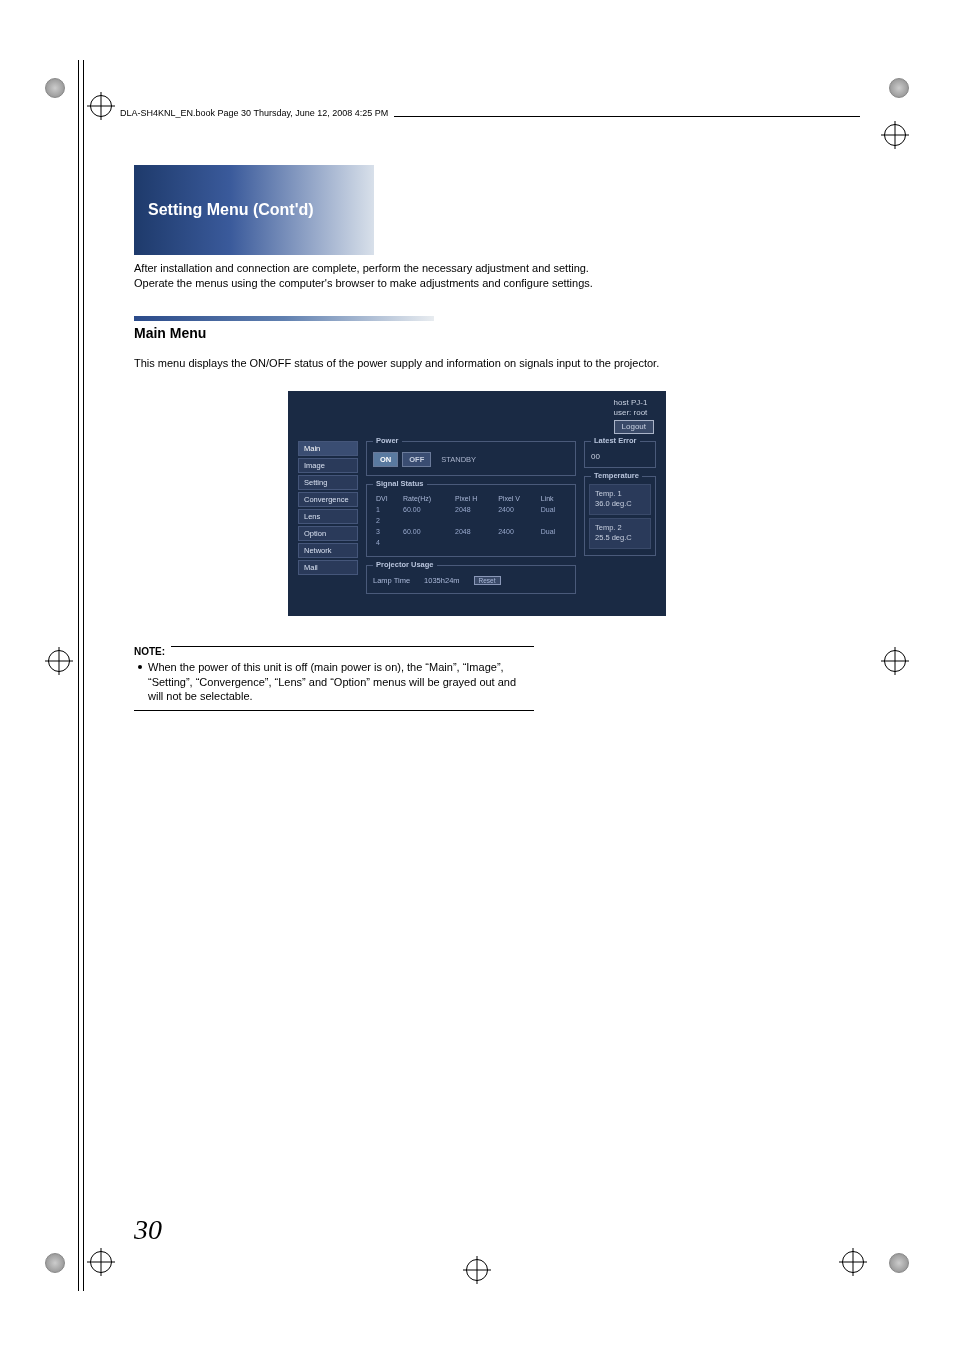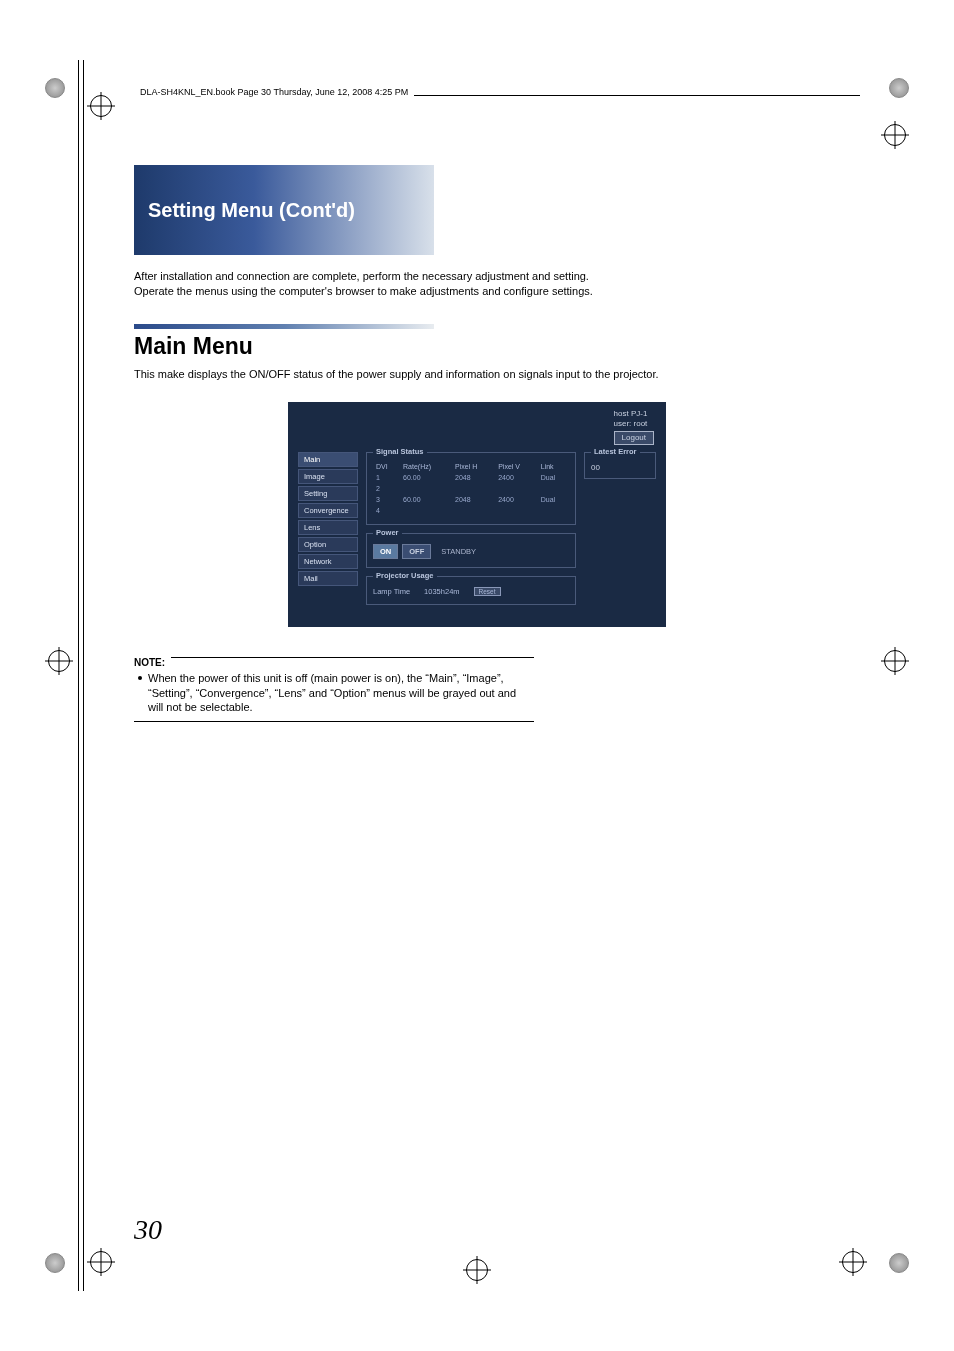--- a/index.html
+++ b/index.html
@@ -44,22 +44,21 @@
     border-right: 1px solid #000;
   }
   .line-v-left { left: 78px; }
 
   .header-line {
     position: absolute;
     top: 95px;
     left: 90px;
     right: 94px;
     display: flex;
-    align-items: flex-start;
-    gap: 20px;
+    align-items: flex-end;
   }
   .header-cross {
     width: 22px; height: 22px; border: 1px solid #000; border-radius: 50%; position: relative; flex-shrink: 0;
     margin-right: 8px;
   }
   .header-cross::before, .header-cross::after {
     content:''; position:absolute; background:#000;
   }
   .header-cross::before { left:50%; top:-4px; bottom:-4px; width:1px; transform:translateX(-50%);}
   .header-cross::after { top:50%; left:-4px; right:-4px; height:1px; transform:translateY(-50%);}
@@ -85,48 +84,48 @@
     right: 134px;
     top: 165px;
   }
 
   .section-title {
     font-size: 14px;
     margin-bottom: 30px;
   }
 
   .banner {
-    width: 300px;
+    width: 240px;
     height: 90px;
     background: linear-gradient(to right, #1e3a6b 0%, #3a5a9b 40%, #d8e0ea 100%);
     color: #fff;
-    font-size: 20px;
+    font-size: 16px;
     font-weight: bold;
     display: flex;
     align-items: center;
     padding-left: 14px;
-    margin-bottom: 14px;
+    margin-bottom: 6px;
   }
 
   .intro {
     font-size: 11px;
     line-height: 1.4;
     margin-bottom: 24px;
   }
 
   .subhead-bar {
     height: 5px;
     width: 300px;
     background: linear-gradient(to right, #2a4a8a 0%, #6080b0 50%, #e8ecf0 100%);
     margin-bottom: 4px;
   }
   .subhead {
-    font-size: 23px;
+    font-size: 14px;
     font-weight: bold;
-    margin-bottom: 8px;
+    margin-bottom: 16px;
   }
   .subdesc {
     font-size: 11px;
     margin-bottom: 22px;
   }
 
   
   .panel {
     width: 378px;
     margin: 0 auto 30px auto;
@@ -287,21 +286,21 @@
 
   <div class="banner">Setting Menu (Cont'd)</div>
 
   <div class="intro">
     <span>After installation and connection are complete, perform the necessary adjustment and setting.</span><br>
     <span>Operate the menus using the computer's browser to make adjustments and configure settings.</span>
   </div>
 
   <div class="subhead-bar"></div>
   <div class="subhead">Main Menu</div>
-  <div class="subdesc">This make displays the ON/OFF status of the power supply and information on signals input to the projector.</div>
+  <div class="subdesc">This menu displays the ON/OFF status of the power supply and information on signals input to the projector.</div>
 
   <div class="panel">
     <div class="panel-top">
       <div class="host-block">
         <div>host PJ-1</div>
         <div>user: root</div>
         <div class="logout-btn">Logout</div>
       </div>
     </div>
     <div class="panel-body">
@@ -310,20 +309,29 @@
         <div class="side-item">Image</div>
         <div class="side-item">Setting</div>
         <div class="side-item">Convergence</div>
         <div class="side-item">Lens</div>
         <div class="side-item">Option</div>
         <div class="side-item">Network</div>
         <div class="side-item">Mail</div>
       </div>
 
       <div class="mid">
+        <div class="fieldset">
+          <span class="legend">Power</span>
+          <div class="power-row">
+            <span class="pbtn on">ON</span>
+            <span class="pbtn">OFF</span>
+            <span class="standby">STANDBY</span>
+          </div>
+        </div>
+
         <div class="fieldset">
           <span class="legend">Signal Status</span>
           <table class="sig-table">
             <tbody>
                 <tr>
               <th>DVI</th>
               <th>Rate(Hz)</th>
               <th>Pixel H</th>
               <th>Pixel V</th>
               <th>Link</th>
@@ -354,42 +362,44 @@
               <td></td>
               <td></td>
               <td></td>
               <td></td>
             </tr>
           </tbody>
             </table>
         </div>
 
         <div class="fieldset">
-          <span class="legend">Power</span>
-          <div class="power-row">
-            <span class="pbtn on">ON</span>
-            <span class="pbtn">OFF</span>
-            <span class="standby">STANDBY</span>
-          </div>
-        </div>
-
-        <div class="fieldset">
           <span class="legend">Projector Usage</span>
           <div class="usage-row">
             <span>Lamp Time</span>
             <span>1035h24m</span>
             <span class="reset-btn">Reset</span>
           </div>
         </div>
       </div>
 
       <div class="rside">
         <div class="fieldset" style="padding:6px 6px;">
           <span class="legend">Latest Error</span>
           <div style="margin-top:4px;">00</div>
+        </div>
+        <div class="fieldset" style="padding:4px 4px 6px 4px;">
+          <span class="legend">Temperature</span>
+          <div class="temp-box">
+            <div>Temp. 1</div>
+            <div>36.0 deg.C</div>
+          </div>
+          <div class="temp-box">
+            <div>Temp. 2</div>
+            <div>25.5 deg.C</div>
+          </div>
         </div>
       </div>
     </div>
   </div>
 
   <div class="note">
     <div class="note-head">
       <span>NOTE:</span>
       <span class="line"></span>
     </div>

